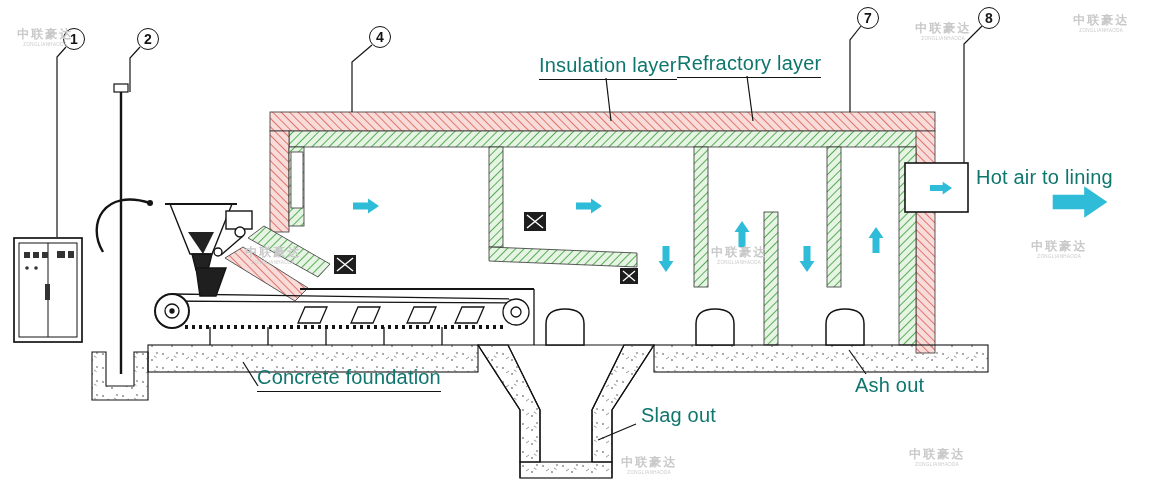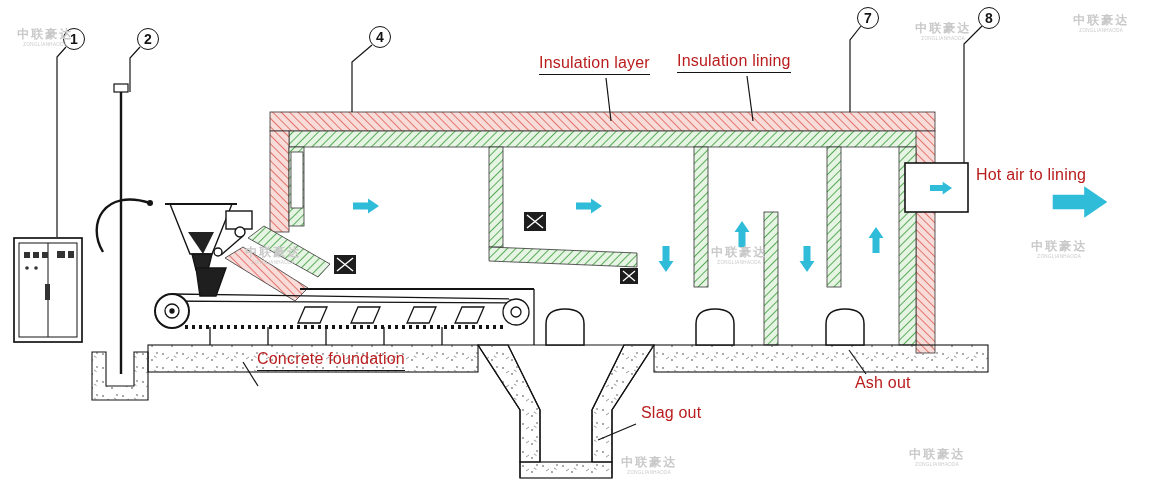--- a/index.html
+++ b/index.html
@@ -6,21 +6,21 @@
   .stage{
     position:relative;width:1150px;height:491px;background:#fff;
     font-family:"Liberation Sans",sans-serif;overflow:hidden;color:#141414;
   }
   .stage svg{position:absolute;left:0;top:0;}
   .callout{
     position:absolute;width:22px;height:22px;border:1.7px solid #141414;border-radius:50%;
     background:#fff;display:flex;align-items:center;justify-content:center;
     font-size:14px;font-weight:600;color:#141414;box-sizing:border-box;
   }
-  .lbl{position:absolute;font-size:16px;color:#b91c1c;white-space:nowrap;letter-spacing:.2px;}
+  .lbl{position:absolute;font-size:20px;color:#0f766e;white-space:nowrap;letter-spacing:.2px;}
   .u{border-bottom:1.5px solid #141414;padding-bottom:2px;}
   .wm{position:absolute;color:#c9c9c9;text-align:center;line-height:1.1;user-select:none;}
   .wm .cn{font-size:12px;font-weight:bold;letter-spacing:2px;display:block;}
   .wm .sub{font-size:6px;display:block;transform:scale(.75);letter-spacing:.5px;}
 </style>
 </head>
 <body>
 
 <div class="stage">
 
@@ -190,24 +190,24 @@
       <span>4</span>
     </div>
   <div class="callout" style="left:857px;top:7px">
       <span>7</span>
     </div>
   <div class="callout" style="left:978px;top:7px">
       <span>8</span>
     </div>
 
   <div class="lbl u" style="left:539px;top:54px">Insulation layer</div>
-  <div class="lbl u" style="left:677px;top:52px">Insulation lining</div>
+  <div class="lbl u" style="left:677px;top:52px">Refractory layer</div>
   <div class="lbl" style="left:976px;top:166px">Hot air to lining</div>
   <div class="lbl" style="left:855px;top:374px">Ash out</div>
-  <div class="lbl u" style="left:257px;top:350px">Concrete foundation</div>
+  <div class="lbl u" style="left:257px;top:366px">Concrete foundation</div>
   <div class="lbl" style="left:641px;top:404px">Slag out</div>
 
   <div class="wm" style="left:16px;top:28px">
       <span class="cn">中联豪达</span>
       <span class="sub">ZONGLIANHAODA</span>
     </div>
   <div class="wm" style="left:914px;top:22px">
       <span class="cn">中联豪达</span>
       <span class="sub">ZONGLIANHAODA</span>
     </div>

